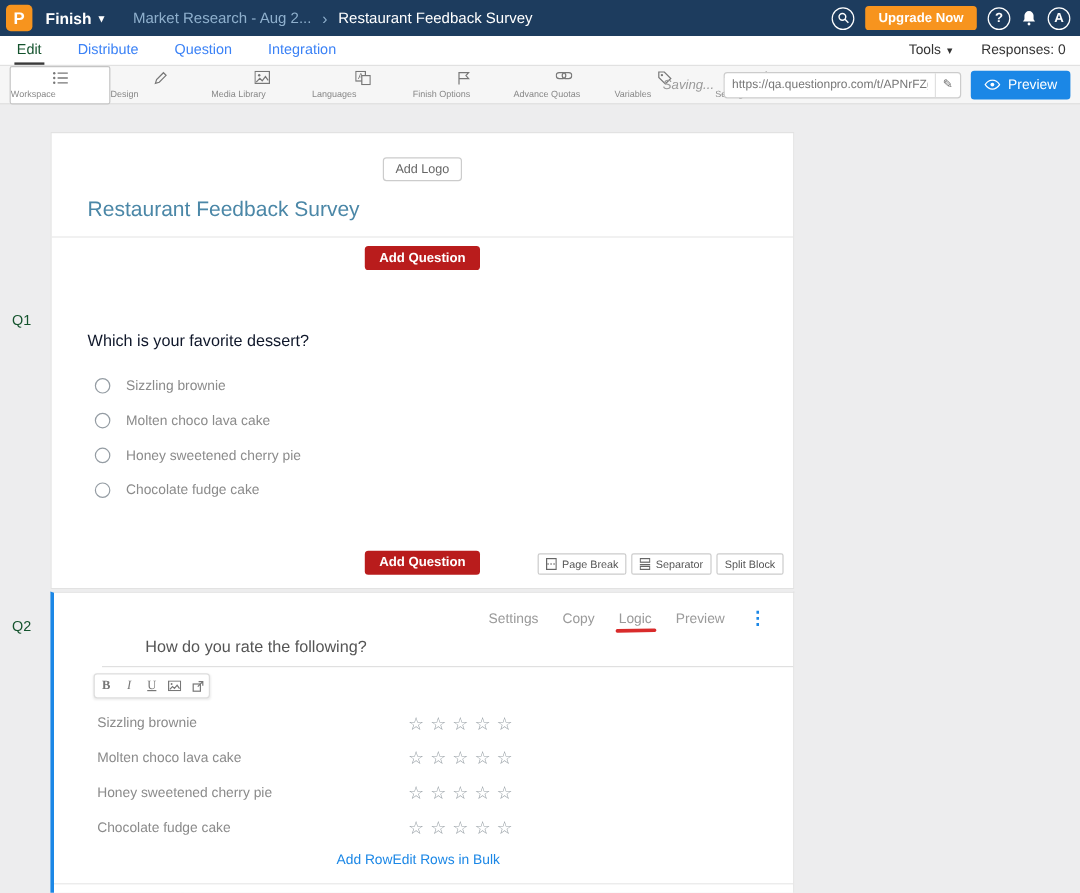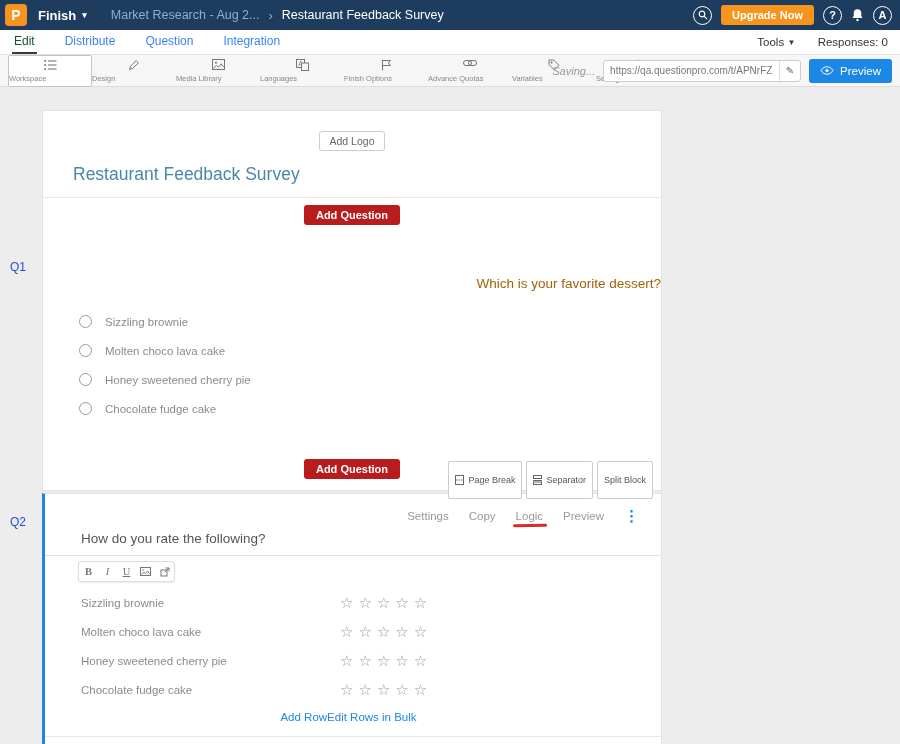--- a/index.html
+++ b/index.html
@@ -48,52 +48,52 @@
   .url-box { display: flex; align-items: center; background: #fff; border: 1px solid #ccc;
              border-radius: 3px; height: 22px; width: 198px; }
   .url-input { border: none; outline: none; flex: 1; font-size: 10px; color: #777;
                padding: 0 6px; font-family: "Liberation Sans", sans-serif; min-width: 0; }
   .pencil { color: #666; font-size: 10px; padding: 0 6px; border-left: 1px solid #e0e0e0;
             cursor: pointer; line-height: 20px; }
   .preview-btn { background: #1b87e6; color: #fff; height: 24px; border: none; border-radius: 3px;
                  font-size: 11.5px; display: flex; align-items: center; gap: 6px; padding: 0 11px; cursor: pointer; }
   
   .main { position: relative; height: 657px; padding-top: 23px; }
-  .qlabel { position: absolute; left: 10px; font-size: 12px; color: #1d4ed8; }
+  .qlabel { position: absolute; left: 10px; font-size: 12px; color: #14532d; }
   .qlabel.one { top: 173px; }
   .qlabel.two { top: 428px; }
   .card { width: 620px; margin-left: 42px; background: #fff; border: 1px solid #e2e2e2; }
   
   .addlogo-row { text-align: center; padding-top: 20px; }
   .addlogo-btn { background: #fff; border: 1px solid #ccc; border-radius: 3px; font-size: 10.5px;
                  color: #666; padding: 3px 10px; cursor: pointer; }
   .survey-title { color: #4b87a7; font-size: 17.5px; font-weight: 400; margin: 13px 0 12px 30px; }
   .divider { border-top: 1px solid #e8e8e8; }
   .addq-row { text-align: center; padding: 7px 0; }
   .btn-primary { background: #b91c1c; color: #fff; border: none; border-radius: 3px;
                  font-size: 11px; font-weight: bold; padding: 4px 12px; cursor: pointer; }
-  .q1-text { margin: 44px 0 0 30px; color: #a16207; font-size: 13.5px; text-align: right; }
+  .q1-text { margin: 44px 0 0 30px; color: #0f172a; font-size: 13.5px; }
   .option { display: flex; align-items: center; gap: 13px; margin: 16px 0 0 36px; height: 13px; }
   .option.first { margin-top: 24px; }
   .radio { width: 13px; height: 13px; border: 1px solid #949ca3; border-radius: 50%; flex: 0 0 auto; cursor: pointer; }
   .option-label { color: #8b8b8b; font-size: 11.5px; }
   .card1-bottom { position: relative; margin-top: 36px; padding: 8px 0 11px; text-align: center; }
   .block-actions { position: absolute; right: 8px; top: 10px; display: flex; gap: 4px; }
   .block-btn { background: #fff; border: 1px solid #ccc; border-radius: 2px; font-size: 9px;
-               color: #555; padding: 13px 6px; display: flex; align-items: center; gap: 4px; cursor: pointer; }
+               color: #555; padding: 3px 6px; display: flex; align-items: center; gap: 4px; cursor: pointer; }
   
   .card.selected { margin-top: 2px; border-left: 3px solid #1b87e6; border-bottom: 3px solid #1b87e6; }
   .q2-menu { display: flex; justify-content: flex-end; align-items: center; gap: 20px;
              padding: 14px 22px 0 0; font-size: 11.5px; color: #9a9a9a; }
   .q2-menu .mitem { cursor: pointer; }
   .mitem.logic { position: relative; }
   .mitem.logic::after { content: ""; position: absolute; left: -3px; right: -3px; bottom: -5px;
                         height: 2.5px; background: #d92b2b; border-radius: 2px; transform: rotate(-1deg); }
   .menu-ellipsis { color: #1b87e6; font-size: 15px; font-weight: bold; cursor: pointer; line-height: 1; }
-  .q2-qwrap { border-bottom: 1px solid #e0e0e0; margin-top: 8px; padding: 0 0 9px 36px; }
+  .q2-qwrap { border-bottom: 1px solid #e0e0e0; margin-top: 8px; padding: 0 0 9px 36px; margin-left: 40px; }
   .q2-question { color: #555; font-size: 13.5px; }
   .fmt-toolbar { display: inline-flex; margin: 5px 0 0 33px; border: 1px solid #ddd;
                  border-radius: 3px; background: #fff; box-shadow: 0 1px 2px rgba(0,0,0,.08); }
   .fmt-btn { width: 19px; height: 19px; display: flex; align-items: center; justify-content: center;
              font-size: 10.5px; color: #777; cursor: pointer; }
   .fmt-b { font-family: "Liberation Serif", serif; font-weight: bold; }
   .fmt-i { font-family: "Liberation Serif", serif; font-style: italic; }
   .fmt-u { font-family: "Liberation Serif", serif; text-decoration: underline; }
   .rating-row { display: flex; align-items: center; margin-left: 36px; height: 29px; }
   .rating-row.first { margin-top: 6px; }

